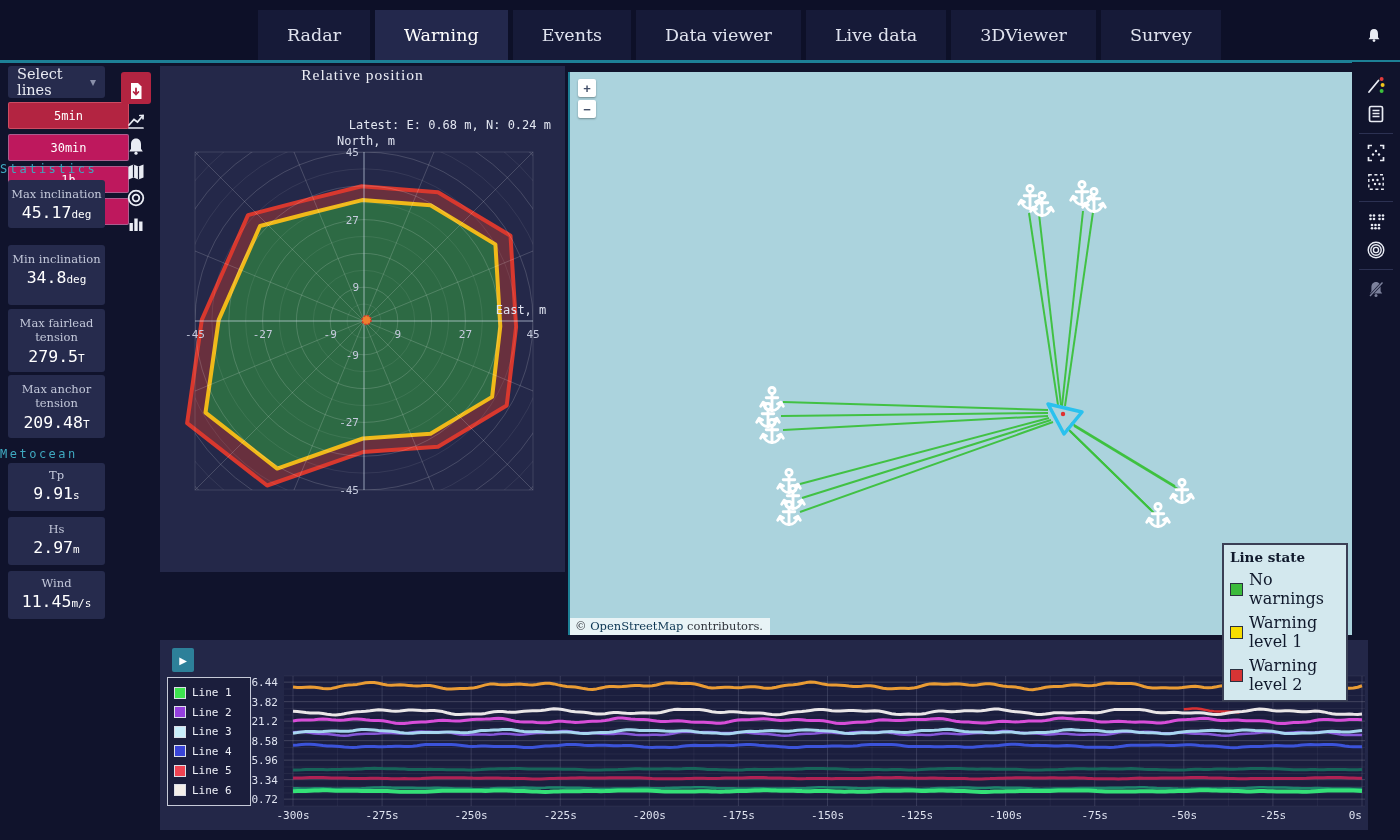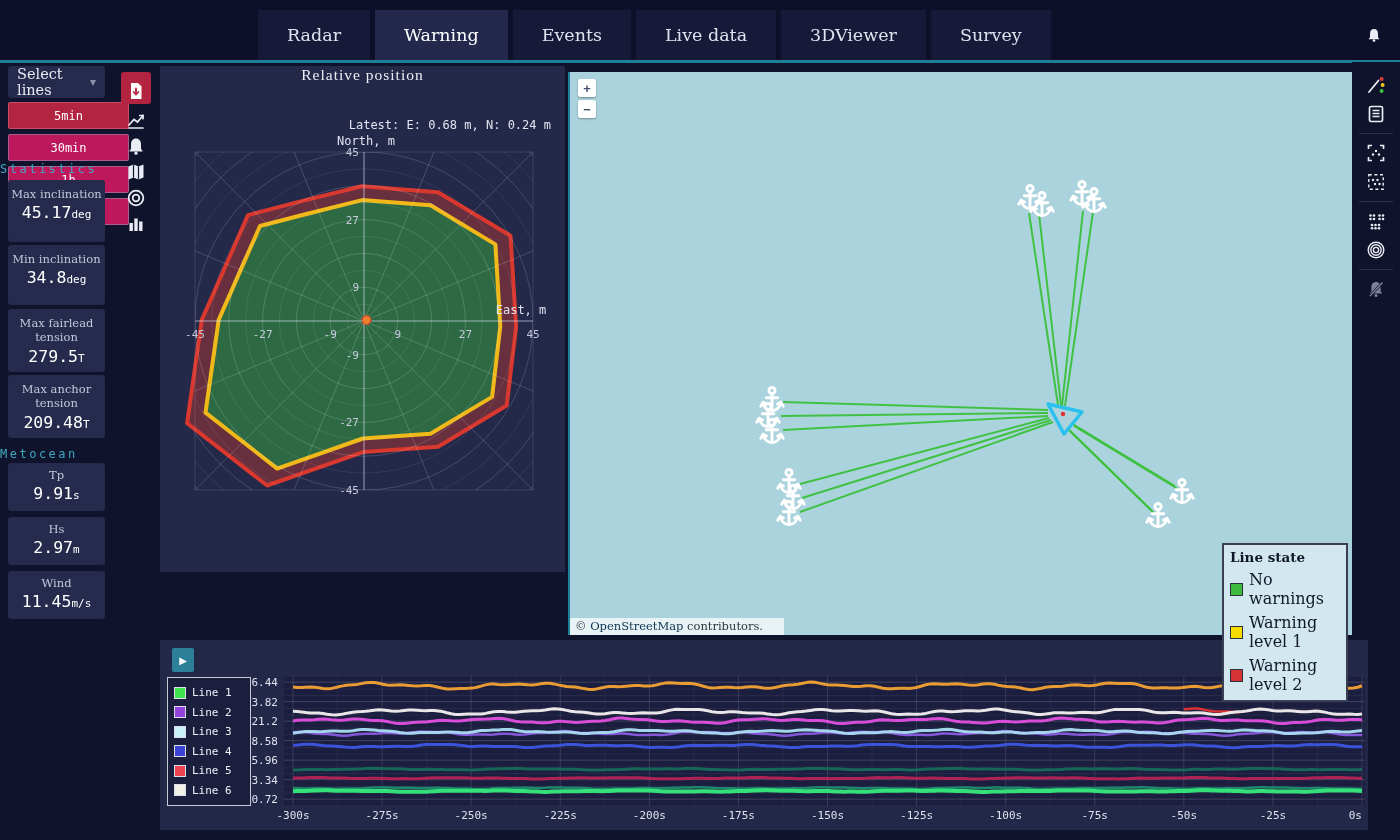--- a/index.html
+++ b/index.html
@@ -58,21 +58,21 @@
   .zbox{position:absolute;left:8px;top:7px;width:18px;z-index:3;}
   .zbtn{width:18px;height:18px;background:#ffffff;color:#44506a;display:flex;align-items:center;
     justify-content:center;font:600 13px "Liberation Sans",sans-serif;border-radius:2px;
     margin-bottom:3px;box-shadow:0 1px 2px rgba(0,0,0,0.35);cursor:pointer;}
   .map-legend{position:absolute;left:652px;top:471px;width:126px;background:#d3e8ee;
     border:2px solid #3a3f55;padding:4px 6px 6px;box-sizing:border-box;color:#10192c;z-index:3;}
   .map-legend .mlt{font-size:13.5px;font-weight:bold;}
   .mlitem{display:flex;align-items:center;gap:6px;margin-top:5px;font-size:16px;}
   .mlswatch{width:13px;height:13px;border:1.5px solid #2a3040;box-sizing:border-box;flex:none;}
   .attrib{position:absolute;left:0;bottom:0;background:rgba(255,255,255,0.72);
-    padding:1px 21px 2px 5px;font-size:11.5px;color:#30343c;z-index:3;}
+    padding:1px 7px 2px 5px;font-size:11.5px;color:#30343c;z-index:3;}
   .attrib a{color:#0b3552;text-decoration:none;cursor:pointer;}
 
   
   .rrail{position:absolute;right:0;top:62px;width:48px;bottom:0;background:#10132c;
     display:flex;flex-direction:column;align-items:center;}
   .rrail .railic{margin-top:9px;}
   .rdiv{width:34px;height:1px;background:#2c3152;margin-top:9px;}
 
   
   .bottom{position:absolute;left:160px;top:640px;width:1208px;height:190px;background:#232748;}
@@ -89,20 +89,21 @@
 </head>
 <body>
 
 <div id="app">
 
   <header class="topnav">
     <nav class="nav-tabs">
       <div class="tab">Radar</div>
       <div class="tab active">Warning</div>
       <div class="tab">Events</div>
+      <div class="tab">Data viewer</div>
       <div class="tab">Live data</div>
       <div class="tab">3DViewer</div>
       <div class="tab">Survey</div>
     </nav>
     <span class="nav-bell">
       <svg viewBox="0 0 20 20" width="16" height="18">
           <path d="M10 2.6c-3.3 0-5 2.5-5 6v4.2L3.2 15.4h13.6L15 12.8V8.6c0-3.5-1.7-6-5-6z" fill="#e9ecf4"></path>
           <circle cx="10" cy="17" r="1.7" fill="#e9ecf4"></circle>
         </svg>
     </span>
@@ -113,21 +114,21 @@
     <span class="chev">▾</span>
   </div>
   <div class="time-grid">
     <div class="tbtn danger">5min</div>
     <div class="tbtn teal">30min</div>
     <div class="tbtn teal">1h</div>
     <div class="tbtn teal">1d</div>
   </div>
   <div class="side-header" style="top:162px;">Statistics</div>
 
-  <div class="card" style="top:180px;height:62px;">
+  <div class="card" style="top:180px;height:48px;">
     <div class="lbl">Max inclination</div>
     <div class="val"><span>45.17</span><span class="unit">deg</span></div>
   </div>
   <div class="card" style="top:245px;height:60px;">
     <div class="lbl">Min inclination</div>
     <div class="val"><span>34.8</span><span class="unit">deg</span></div>
   </div>
   <div class="card" style="top:309px;height:63px;">
     <div class="lbl">Max fairlead tension</div>
     <div class="val"><span>279.5</span><span class="unit">T</span></div>

